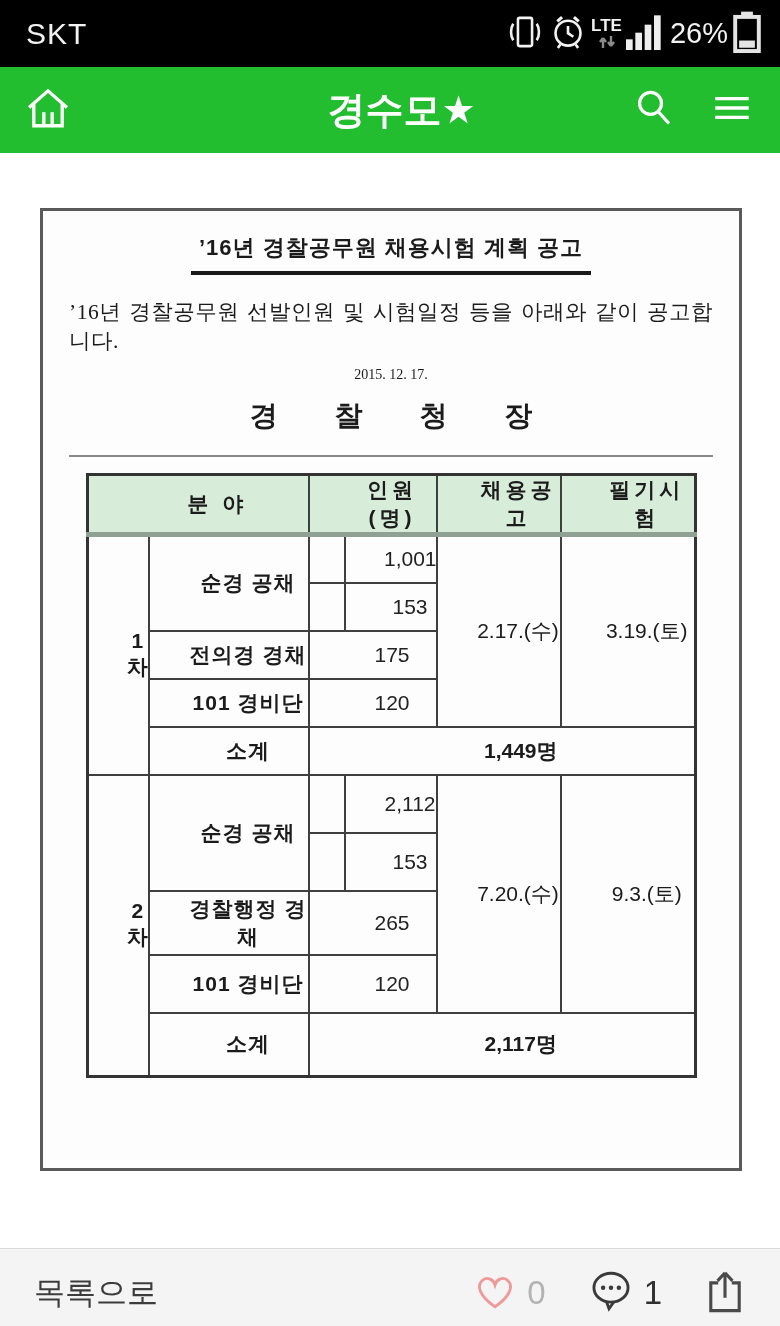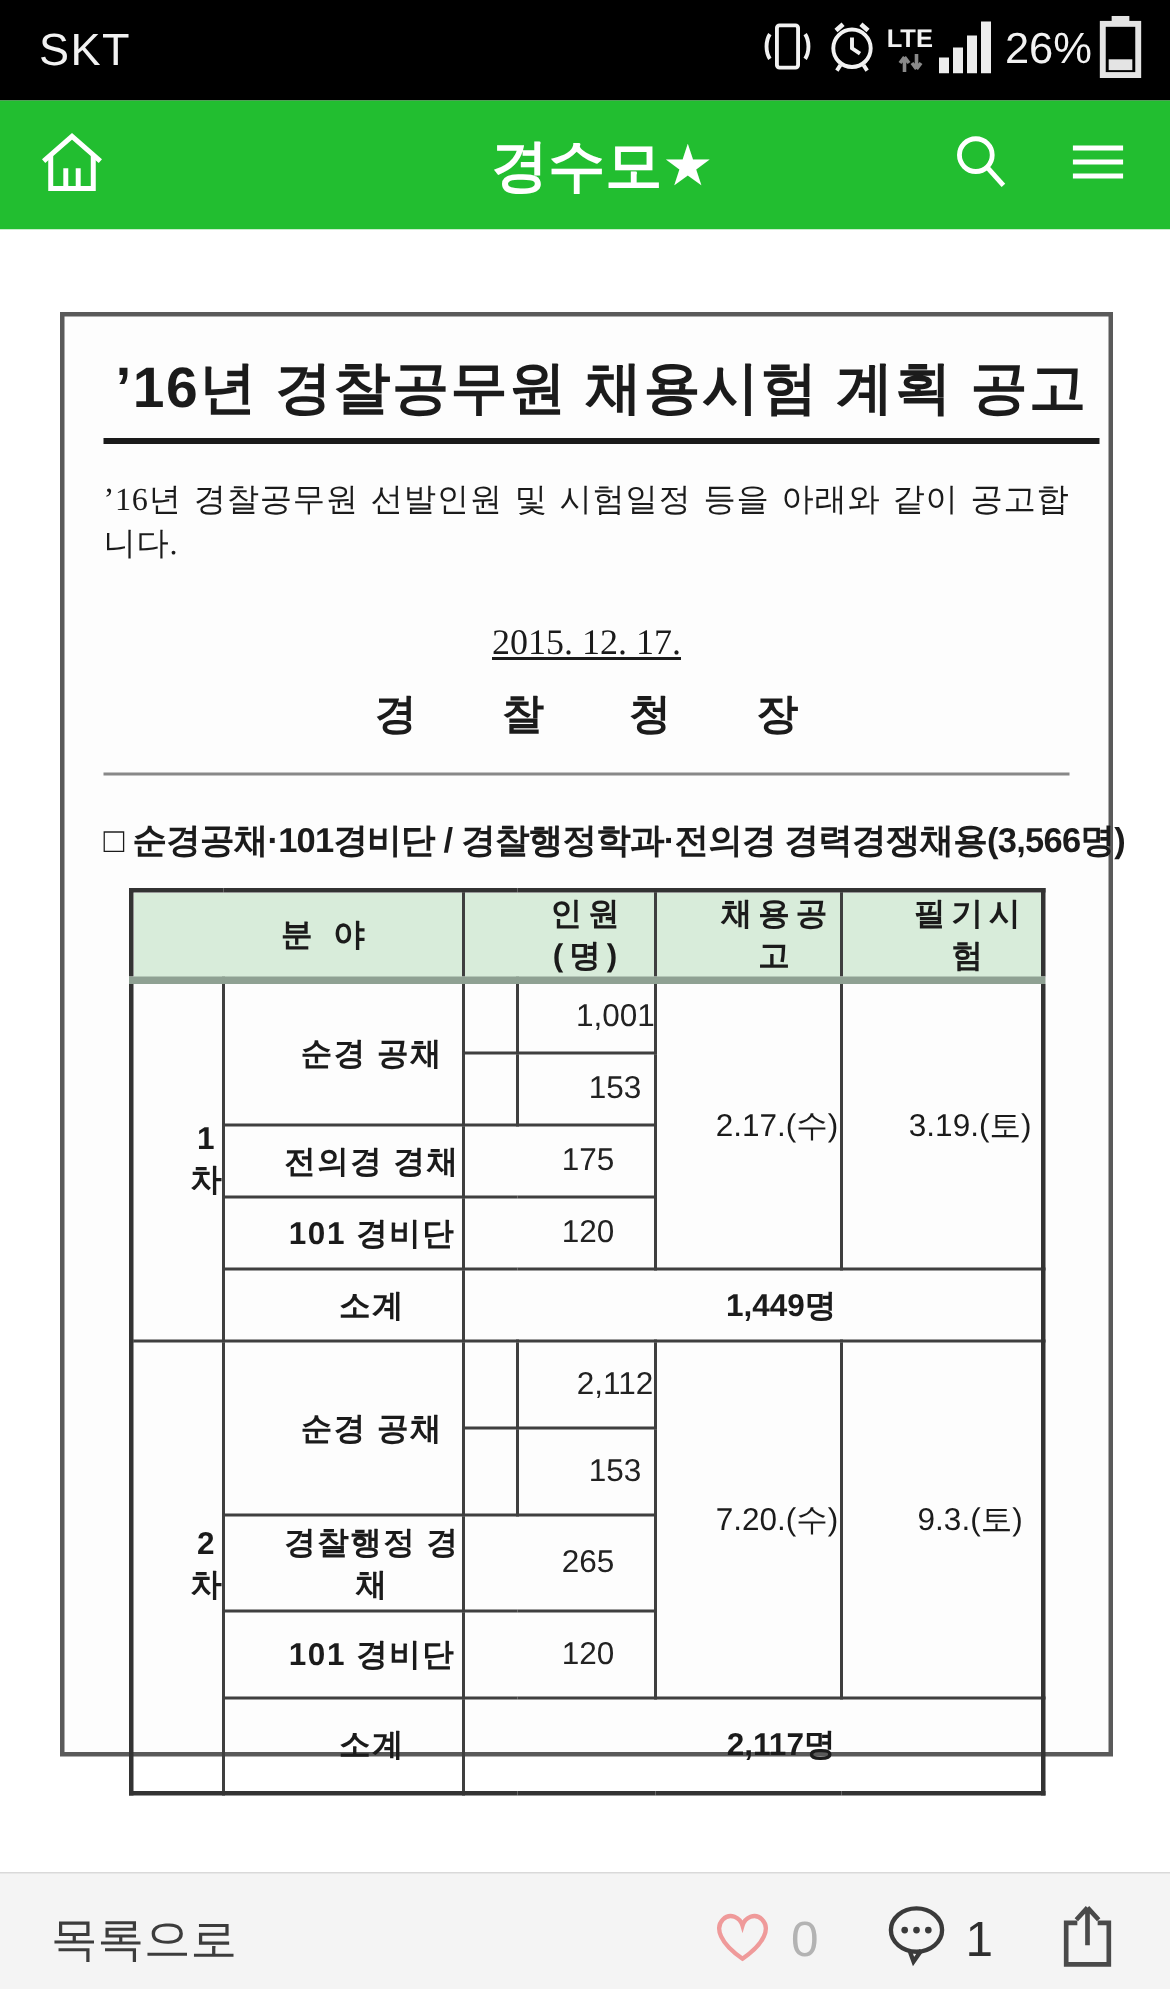--- a/index.html
+++ b/index.html
@@ -25,28 +25,28 @@
   .ab-right { margin-left:auto; display:flex; align-items:center; gap:26px; }
   .icon-btn { width:52px; height:52px; display:flex; align-items:center;
               justify-content:center; cursor:pointer; }
 
   
   .content { height:1095px; background:#fff; position:relative; }
   .doc { position:absolute; left:40px; top:55px; width:702px; height:963px;
          border:3px solid #5a5a5a; background:#fdfdfd; color:#1b1b1b;
          padding:0 26px; }
   .doc-title-wrap { text-align:center; margin-top:22px; }
-  .doc-title { display:inline-block; font-size:38px; font-weight:800;
+  .doc-title { display:inline-block; font-size:22px; font-weight:800;
                letter-spacing:1px; border-bottom:4px solid #1a1a1a;
                padding:0 8px 8px; white-space:nowrap; }
   .doc-intro { margin-top:22px; font-size:21.5px;
                font-family:"Liberation Serif","DejaVu Serif",serif;
                text-align:justify; letter-spacing:.5px; }
-  .doc-date { margin-top:40px; text-align:center; font-size:24px;
-              font-family:"Liberation Serif","DejaVu Serif",serif;text-decoration:underline; }
+  .doc-date { margin-top:12px; text-align:center; font-size:14px;
+              font-family:"Liberation Serif","DejaVu Serif",serif; }
   .doc-signer { margin-top:14px; text-align:center; font-size:28px; font-weight:800;
                 letter-spacing:20px; text-indent:20px;
                 font-family:Liberation Mono, monospace; }
   .doc-rule { margin-top:20px; border:none; border-top:2px solid #888; }
   .doc-heading { margin-top:28px; font-size:23px; font-weight:800;
                  letter-spacing:-0.5px; white-space:nowrap; }
 
   table.recruit { margin:16px auto 0; border-collapse:collapse; width:608px;
                   table-layout:fixed; border:3px solid #333; }
   table.recruit td, table.recruit th { border:2px solid #3f3f3f; text-align:center;
@@ -157,21 +157,20 @@
     <div class="doc-title-wrap">
       <span class="doc-title">’16년 경찰공무원 채용시험 계획 공고</span>
     </div>
 
     <p class="doc-intro">’16년 경찰공무원 선발인원 및 시험일정 등을 아래와 같이 공고합니다.</p>
     <p class="doc-date">2015. 12. 17.</p>
     <p class="doc-signer">경 찰 청 장</p>
 
     <hr class="doc-rule">
 
-    <p class="doc-heading">□ 순경공채·101경비단 / 경찰행정학과·전의경 경력경쟁채용(3,566명)</p>
 
     <table class="recruit">
       <colgroup>
         <col style="width:62px">
           <col style="width:160px">
           <col style="width:36px">
         <col style="width:92px">
           <col style="width:124px">
           <col style="width:134px">
       </colgroup>

